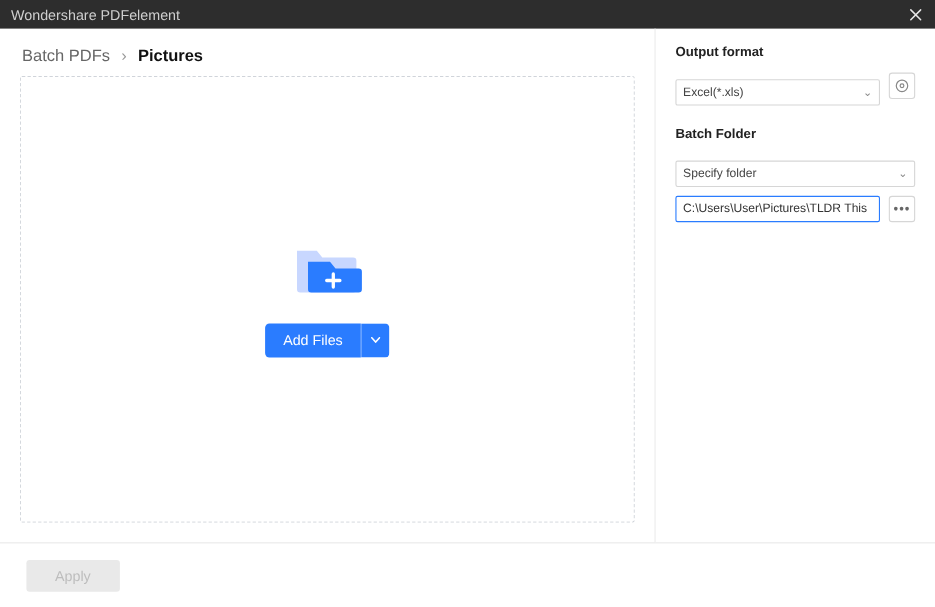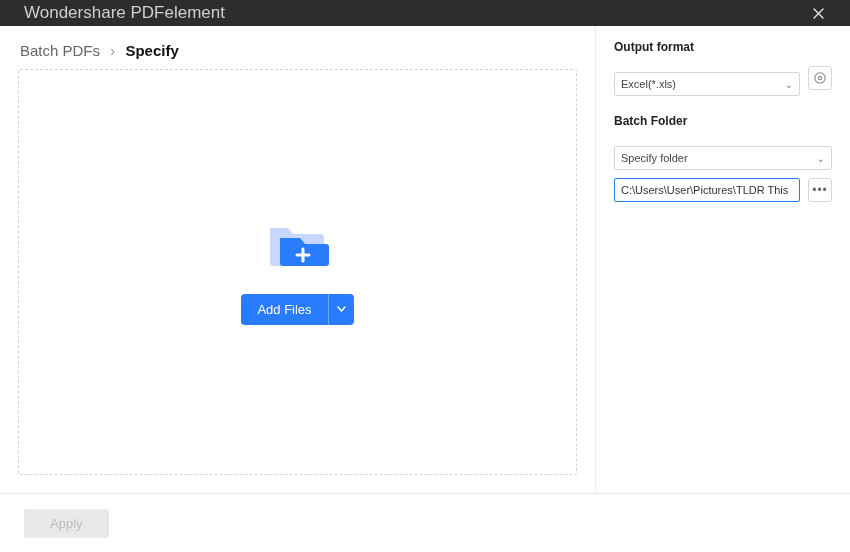--- a/index.html
+++ b/index.html
@@ -5,22 +5,22 @@
   * { box-sizing: border-box; margin: 0; padding: 0; font-family: -apple-system, BlinkMacSystemFont, "Segoe UI", Arial, sans-serif; }
   html, body { width: 850px; height: 552px; overflow: hidden; background: #fff; }
 
   .titlebar {
     height: 26px;
     background: #2d2d2d;
     color: #cfcfcf;
     display: flex;
     align-items: center;
     justify-content: space-between;
-    padding: 0 24px;
-    font-size: 17px;
+    padding: 0 10px;
+    font-size: 13px;
   }
   .titlebar .close {
     width: 16px; height: 16px; display:flex; align-items:center; justify-content:center;
     cursor: pointer; color:#e6e6e6;
   }
 
   .content {
     display: flex;
     height: 467px;
   }
@@ -121,21 +121,21 @@
       </svg>
   </span>
 </div>
 
 <div class="content">
 
   <div class="left">
     <div class="breadcrumb">
       <span>Batch PDFs</span>
       <span class="sep">›</span>
-      <span class="current">Specify</span>
+      <span class="current">Pictures</span>
     </div>
 
     <div class="dropzone">
       <div class="folder-icon">
         <svg width="64" height="50" viewBox="0 0 64 50">
           <path d="M4 8 h18 l5 6 h28 a3 3 0 0 1 3 3 v26 a3 3 0 0 1 -3 3 H7 a3 3 0 0 1 -3 -3 V8z" fill="#c8d7ff"></path>
           <path d="M14 18 h20 l5 6 h21 a3 3 0 0 1 3 3 v16 a3 3 0 0 1 -3 3 H17 a3 3 0 0 1 -3 -3 V18z" fill="#2a7cff"></path>
           <path d="M37 29 v12 M31 35 h12" stroke="#fff" stroke-width="3" stroke-linecap="round"></path>
         </svg>
       </div>

